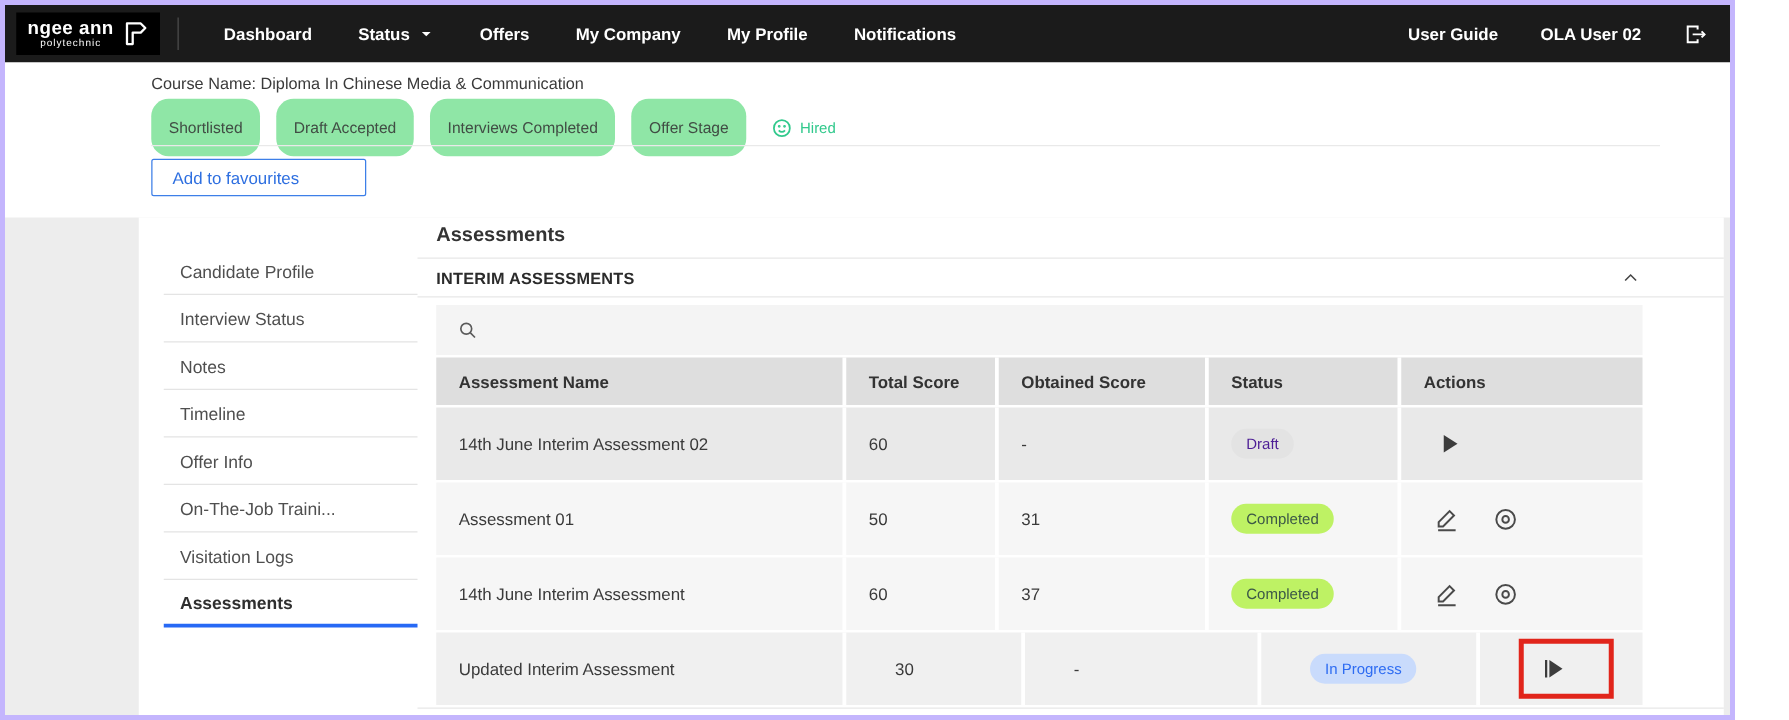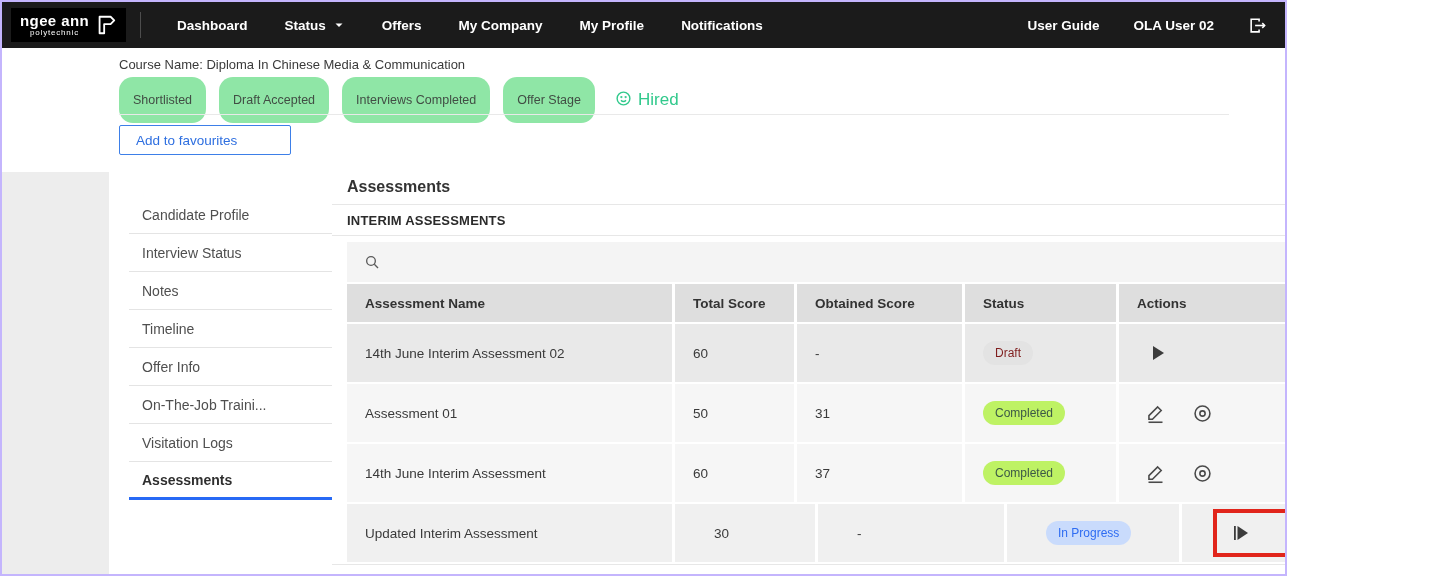--- a/index.html
+++ b/index.html
@@ -1,18 +1,18 @@
 <!DOCTYPE html>
 <html><head>
 <meta charset="utf-8">
 <style>
   * { margin:0; padding:0; box-sizing:border-box; }
   body { background:#fff; font-family:"Liberation Sans", sans-serif; }
-  .screen { position:relative; width:1287px; height:576px; background:#fff;
-            border:2px solid #c4b5fd; overflow:hidden; }
+  .screen { position:relative; width:1388px; height:576px; background:#fff;
+            border:4px solid #c4b5fd; overflow:hidden; }
 
   
   .topnav { position:absolute; top:0; left:0; right:0; height:46px; background:#1b1b1b;
             display:flex; align-items:center; color:#fff; }
   .logo-box { margin-left:9px; background:#000; height:34px; padding:3px 9px;
               display:flex; align-items:center; gap:6px; }
   .logo-text { display:flex; flex-direction:column; line-height:1; }
   .logo-line1 { font-size:15px; font-weight:700; letter-spacing:.4px; }
   .logo-line2 { font-size:8px; letter-spacing:.8px; text-align:center; margin-top:1px; }
   .nav-divider { width:1px; height:26px; background:#4d4d4d; margin-left:14px; }
@@ -22,22 +22,22 @@
   .nav-right { margin-left:auto; margin-right:18px; display:flex; align-items:center;
                gap:34px; font-size:13.5px; font-weight:600; }
   .icon-svg { display:block; }
 
   
   .header-sec { position:absolute; top:46px; left:0; right:0; height:124px; background:#fff; }
   .course-line { position:absolute; left:117px; top:9px; font-size:13px; color:#3a3a3a; }
   .badges-row { position:absolute; left:117px; top:29px; display:flex; align-items:center; gap:13px; }
   .pill { background:#8fe6a6; color:#414d44; border-radius:14px; padding:16px 14px;
           font-size:12.5px; white-space:nowrap; }
-  .hired { display:flex; gap:6px; color:#31c98c;
-           font-size:17px; margin-left:7px; }
+  .hired { display:flex; align-items:center; gap:6px; color:#31c98c;
+           font-size:12px; margin-left:7px; }
   .hdr-divider { position:absolute; left:117px; right:56px; top:66px; border-top:1px solid #e9e9e9; }
   .fav-btn { position:absolute; left:117px; top:77px; width:172px; height:30px;
              background:#fff; border:1px solid #3d7fe8; border-radius:2px; color:#2e6fe0;
              font-size:13.5px; display:flex; align-items:center; padding-left:16px; cursor:pointer;
              font-family:"Liberation Sans", sans-serif; }
 
   
   .content { position:absolute; top:170px; left:0; right:0; bottom:0; background:#ededed;
              display:flex; }
   .panel { margin-left:107px; width:1268px; background:#fff; display:flex; }
@@ -64,21 +64,21 @@
                   grid-template-columns:328px 122px 168px 154px 193px; }
   .thead { height:38px; background:#dedede; font-weight:700; font-size:13.5px; color:#333; }
   .trow  { height:58px; font-size:13.5px; color:#3a3a3a; }
   .bg-dark   { background:#e9e9e9; }
   .bg-light  { background:#f6f6f6; }
   .bg-mid    { background:#f0f0f0;gap:21px; }
   .cell { display:flex; align-items:center; padding-left:18px; border-right:3px solid #fff; overflow:hidden; }
   .cell:last-child { border-right:none; }
   .cell-actions { gap:26px; padding-left:26px; }
   .chip { border-radius:14px; padding:5px 12px; font-size:12px; white-space:nowrap; }
-  .chip-draft     { background:#e3e3e3; color:#7f1d1d; }
+  .chip-draft     { background:#e3e3e3; color:#4c1d95; }
   .chip-completed { background:#bef264; color:#3c5847; }
   .chip-progress  { background:#c9dbfc; color:#2e6cf2; }
   .act-btn { background:none; border:none; cursor:pointer; padding:0; display:flex; align-items:center; }
   .highlight-box { border:4px solid #e1251b; width:76px; height:48px; display:flex;
                    align-items:center; padding-left:11px; margin-left:-16px; }
   .bottom-divider { margin-top:2px; border-top:1px solid #e7e7e7; margin-left:-15px; }
 </style>
 </head>
 <body>
 

